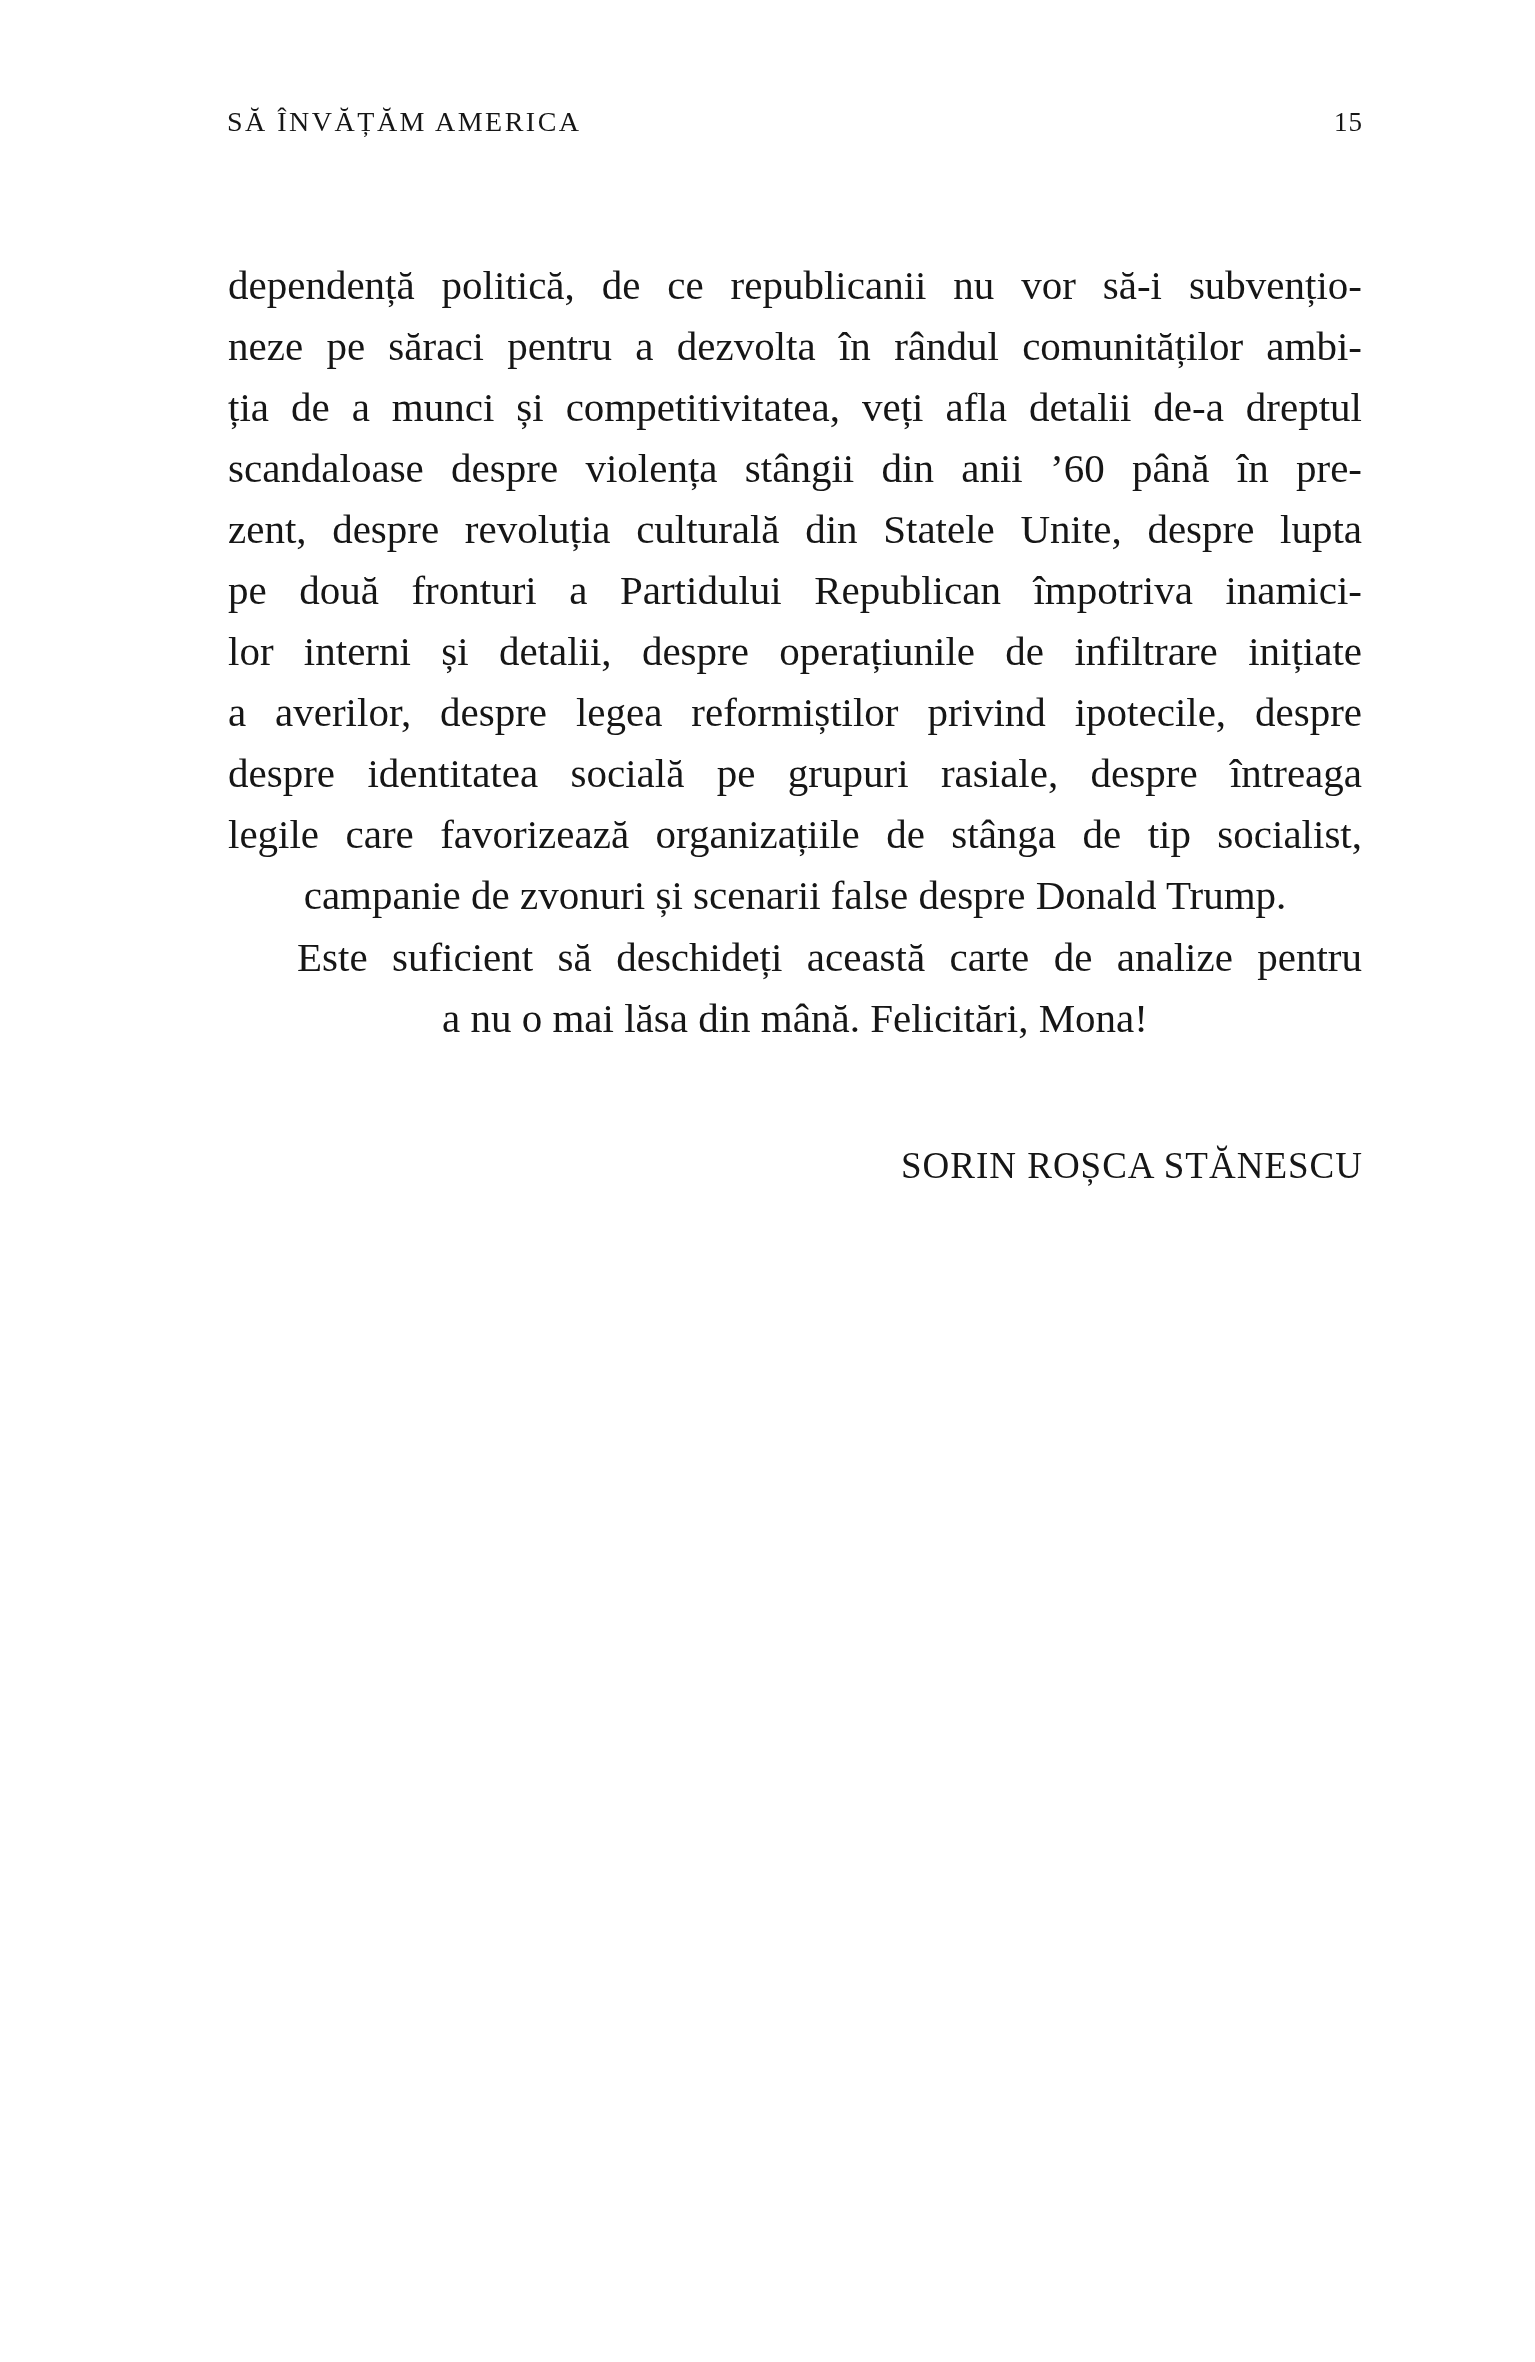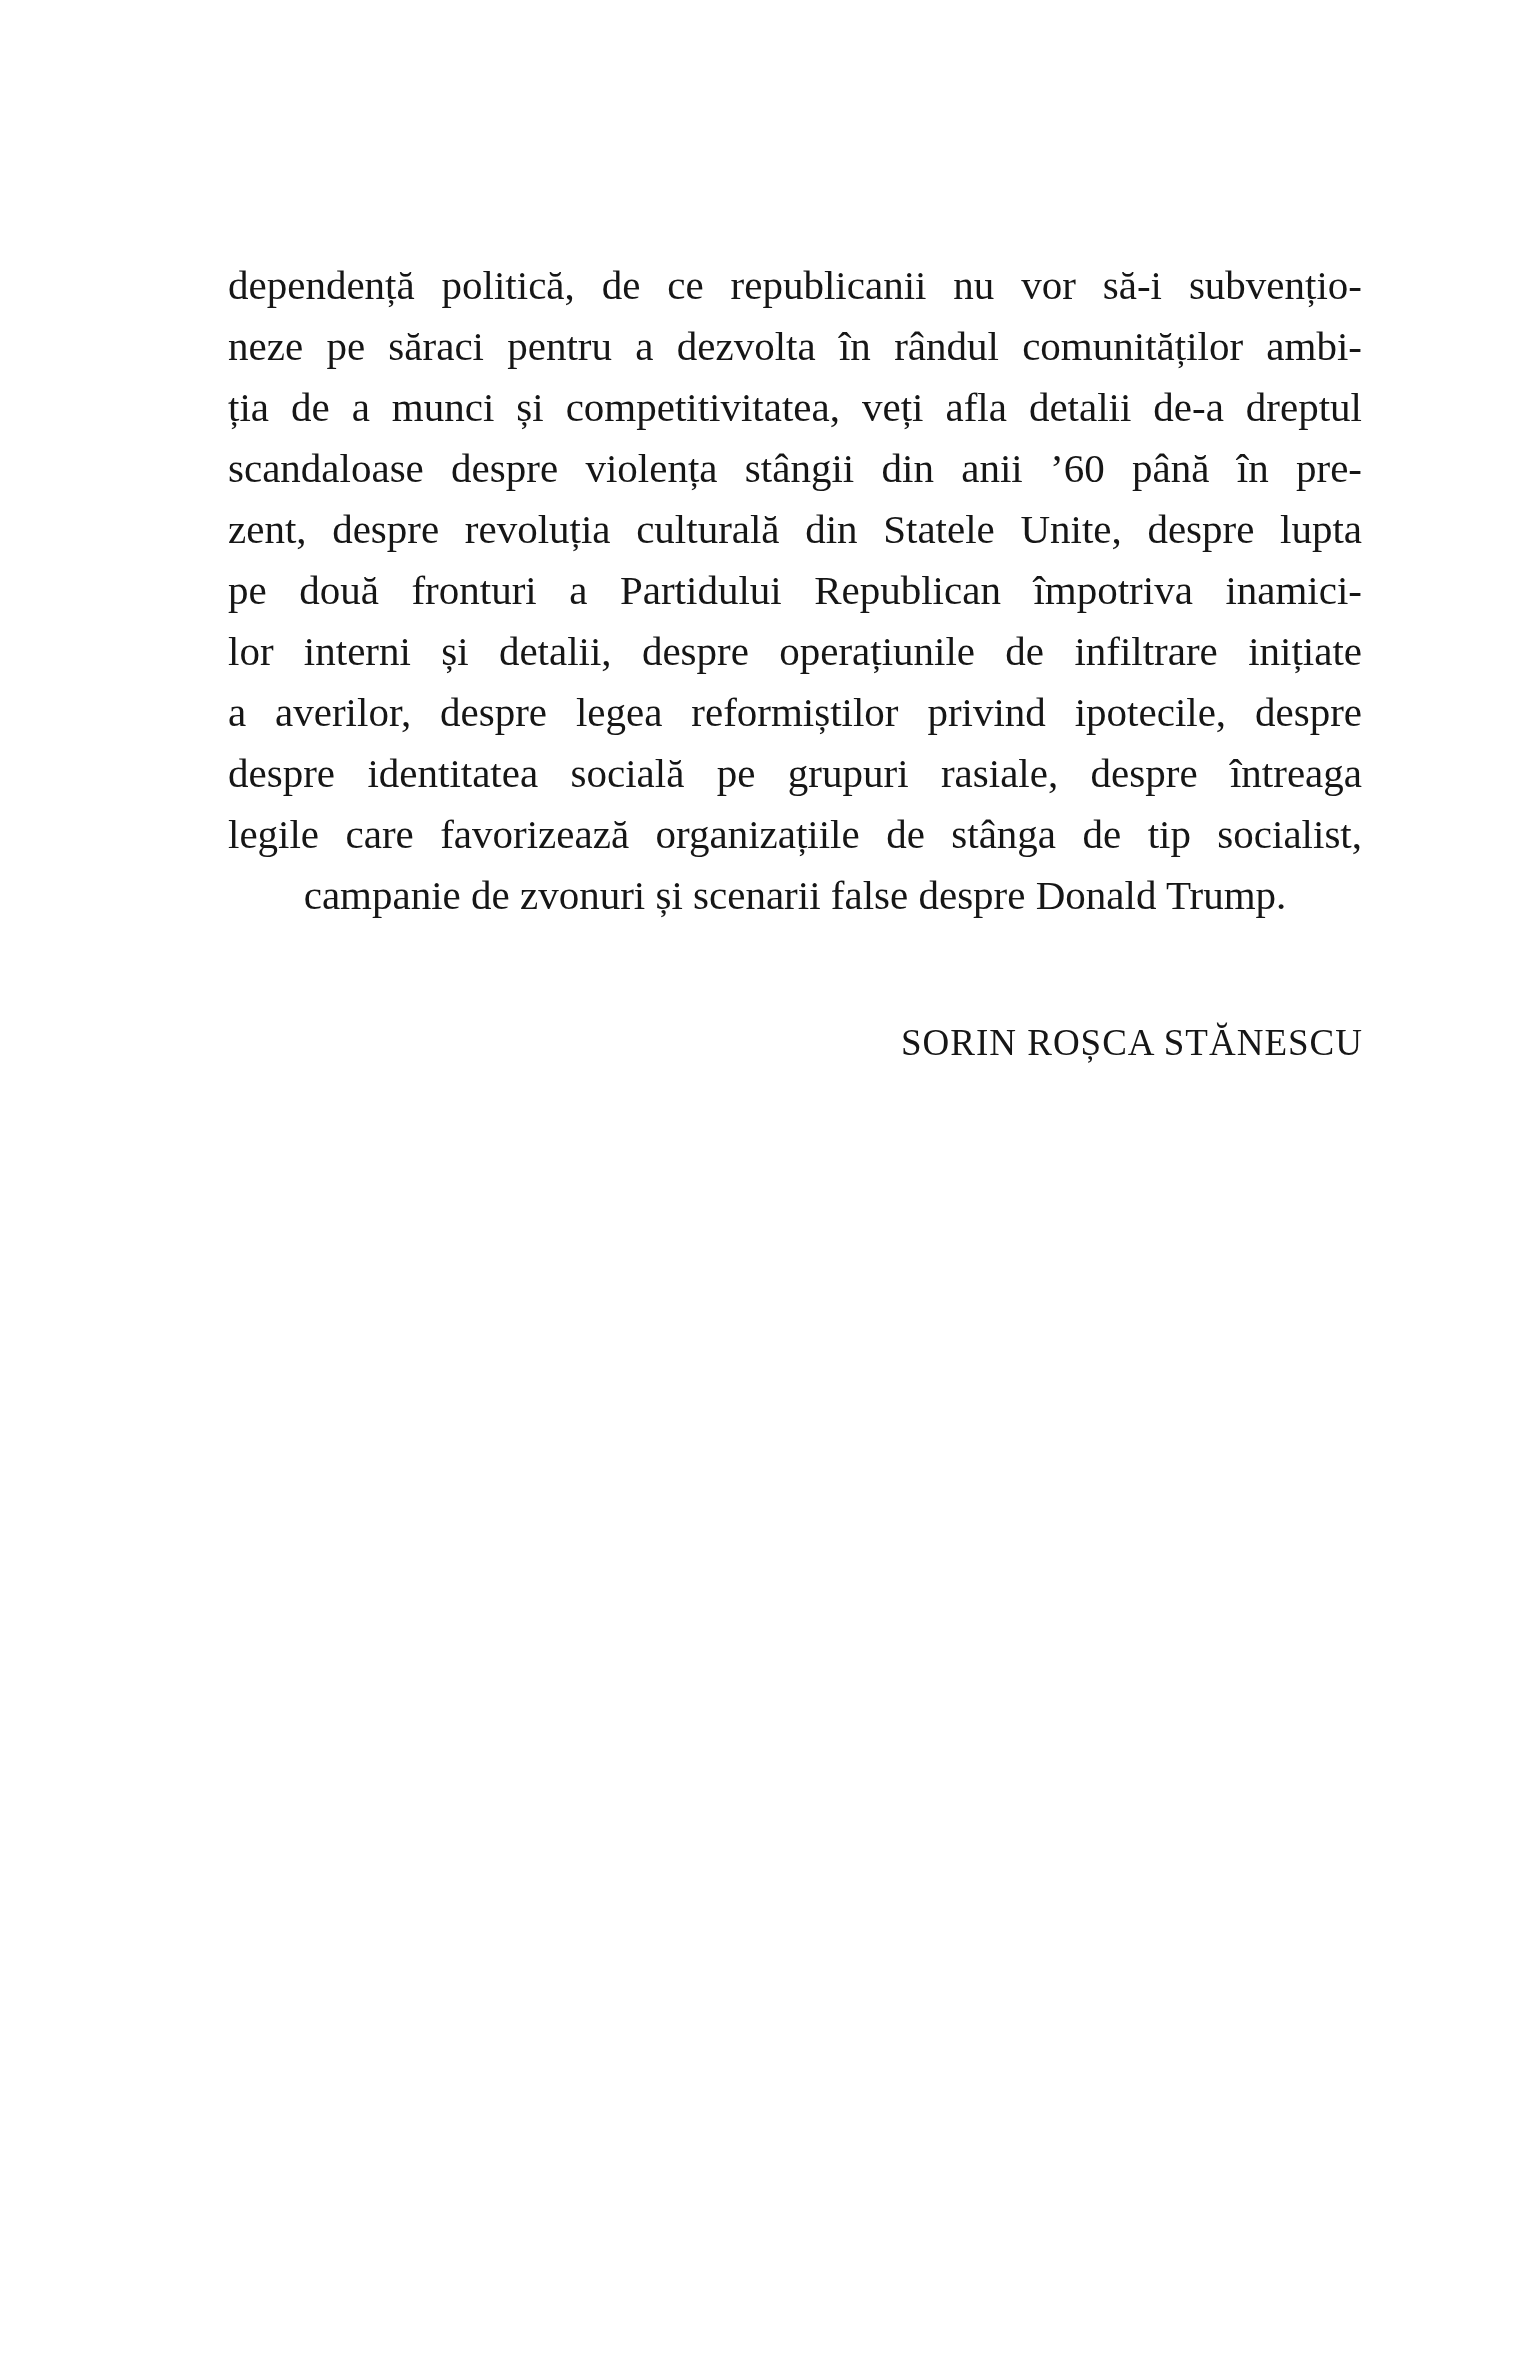--- a/index.html
+++ b/index.html
@@ -56,35 +56,43 @@
     text-align: right;
     font-size: 37px;
     letter-spacing: 1px;
   }
 </style>
 </head>
 <body>
 
 <div class="page">
 
+  <header class="running-head">
+    <span class="head-title">SĂ ÎNVĂȚĂM AMERICA</span>
+    <span class="page-num">15</span>
+  </header>
 
   <main class="body-text">
 
     <p class="para">
       <span class="line">dependență politică, de ce republicanii nu vor să-i subvențio-</span>
       <span class="line">neze pe săraci pentru a dezvolta în rândul comunităților ambi-</span>
       <span class="line">ția de a munci și competitivitatea, veți afla detalii de-a dreptul</span>
       <span class="line">scandaloase despre violența stângii din anii ’60 până în pre-</span>
       <span class="line">zent, despre revoluția culturală din Statele Unite, despre lupta</span>
       <span class="line">pe două fronturi a Partidului Republican împotriva inamici-</span>
       <span class="line">lor interni și detalii, despre operațiunile de infiltrare inițiate</span>
       <span class="line">a averilor, despre legea reformiștilor privind ipotecile, despre</span>
       <span class="line">despre identitatea socială pe grupuri rasiale, despre întreaga</span>
       <span class="line">legile care favorizează organizațiile de stânga de tip socialist,</span>
       <span class="line natural">campanie de zvonuri și scenarii false despre Donald Trump.</span>
     </p>
 
+    <p class="para">
+      <span class="line indent">Este suficient să deschideți această carte de analize pentru</span>
+      <span class="line natural">a nu o mai lăsa din mână. Felicitări, Mona!</span>
+    </p>
 
     <div class="signature">SORIN ROȘCA STĂNESCU</div>
 
   </main>
 
 </div>
 
 </body></html>

